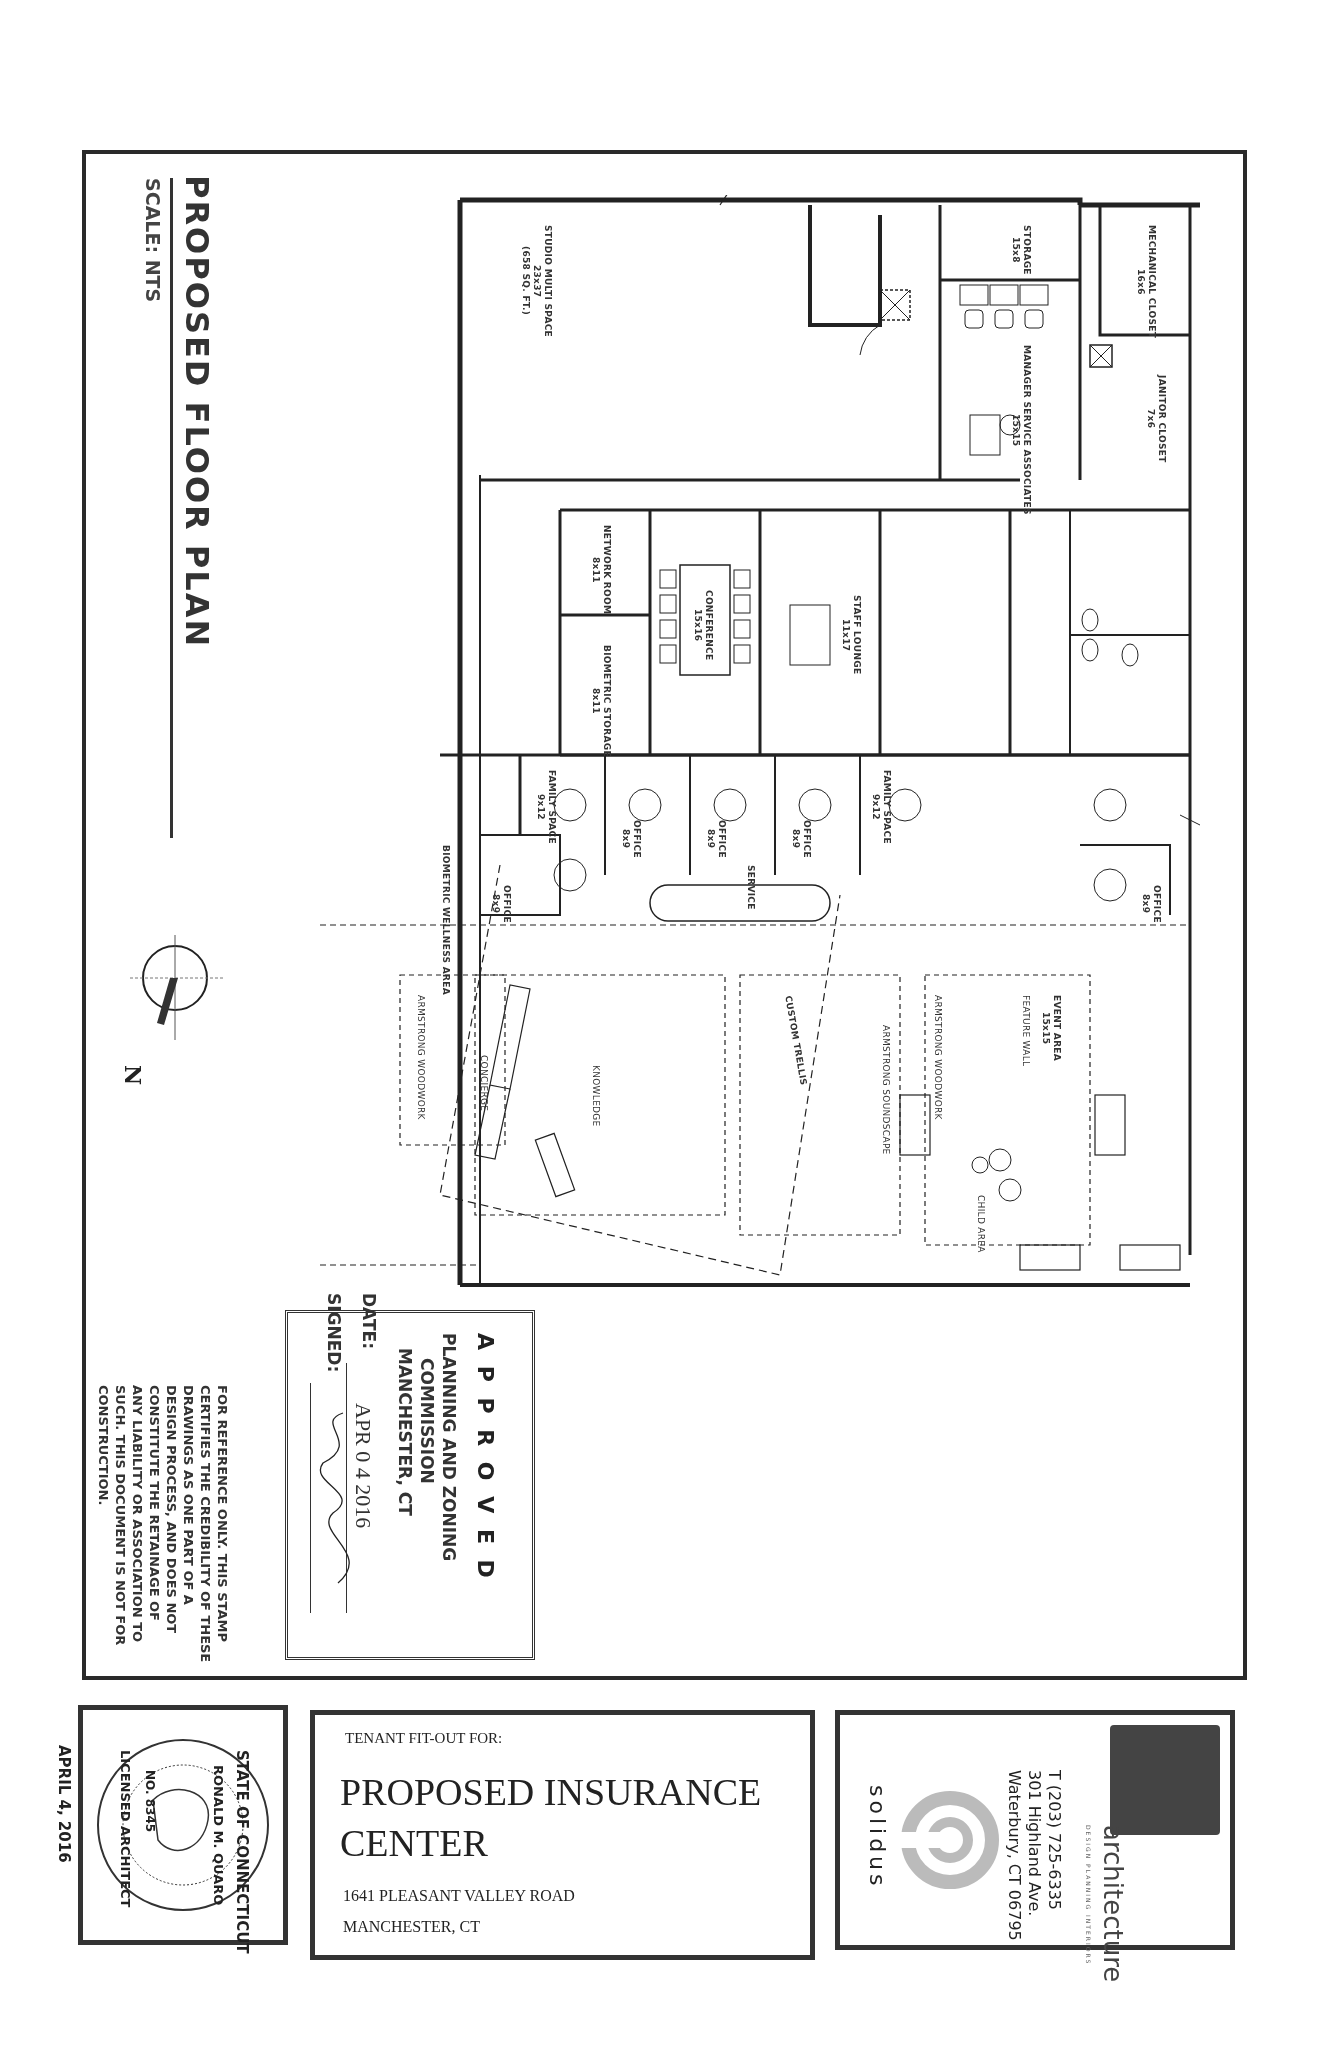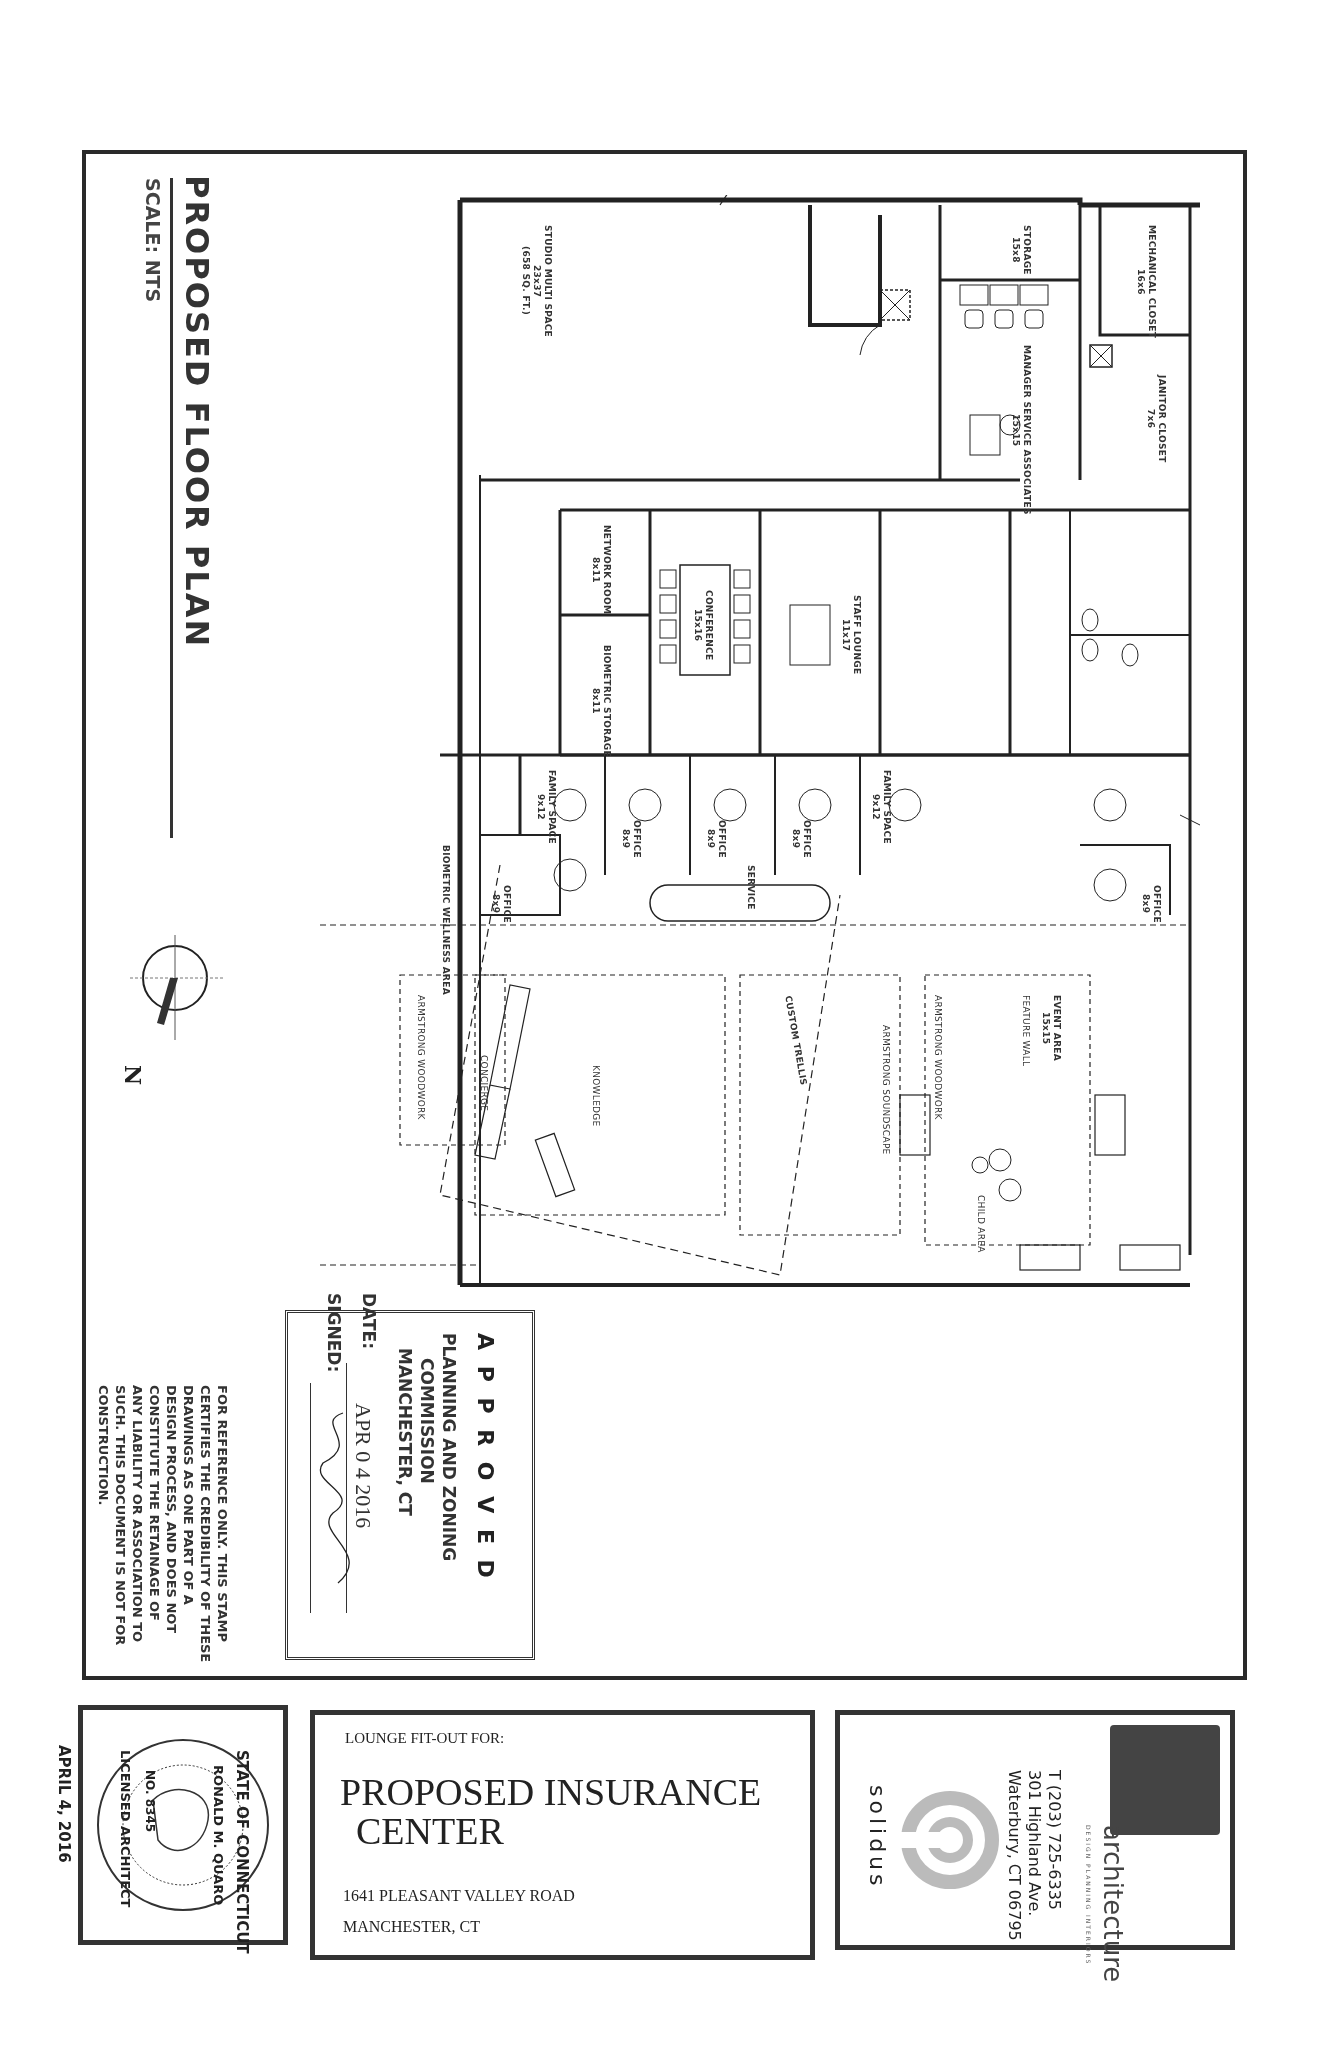--- a/index.html
+++ b/index.html
@@ -260,23 +260,23 @@
     <path d="M70 90 C90 70 130 80 125 110 C120 140 90 150 75 130 Z" fill="none" stroke="#333" stroke-width="1.5"></path>
   </svg>
   <div class="vt" style="left:150px;top:40px;font-size:15px;font-weight:bold;">STATE OF CONNECTICUT</div>
   <div class="vt" style="left:128px;top:55px;font-size:13px;font-weight:bold;">RONALD M. QUARO</div>
   <div class="vt" style="left:60px;top:60px;font-size:12px;font-weight:bold;">NO. 8345</div>
   <div class="vt" style="left:35px;top:40px;font-size:13px;font-weight:bold;">LICENSED ARCHITECT</div>
 </div>
 <div class="vt" style="left:55px;top:1745px;font-size:15px;font-weight:bold;">APRIL 4, 2016</div>
 
 <div class="tb-box" style="left:310px;top:1710px;width:505px;height:250px;">
-  <div class="abs serif" style="left:30px;top:15px;font-size:15px;">LOUNGE FIT-OUT FOR:</div>
+  <div class="abs serif" style="left:30px;top:15px;font-size:15px;">TENANT FIT-OUT FOR:</div>
   <div class="abs serif" style="left:25px;top:55px;font-size:38px;line-height:44px;">PROPOSED INSURANCE</div>
-  <div class="abs serif" style="left:25px;top:94px;font-size:38px;line-height:44px;margin-left:16px;">CENTER</div>
+  <div class="abs serif" style="left:25px;top:106px;font-size:38px;line-height:44px;">CENTER</div>
   <div class="abs serif" style="left:28px;top:172px;font-size:16px;">1641 PLEASANT VALLEY ROAD</div>
   <div class="abs serif" style="left:28px;top:203px;font-size:16px;">MANCHESTER, CT</div>
 </div>
 
 <div class="tb-box" style="left:835px;top:1710px;width:400px;height:240px;">
   <div class="abs" style="left:270px;top:10px;width:110px;height:110px;background:#444;border-radius:4px;"></div>
   <div class="vt" style="left:258px;top:110px;font-size:26px;color:#444;">architecture</div>
   <div class="vt" style="left:245px;top:110px;font-size:6px;color:#666;letter-spacing:2px;">DESIGN  PLANNING  INTERIORS</div>
   <div class="vt" style="left:205px;top:55px;font-size:16px;">T (203) 725-6335</div>
   <div class="vt" style="left:185px;top:55px;font-size:16px;">301 Highland Ave.</div>

